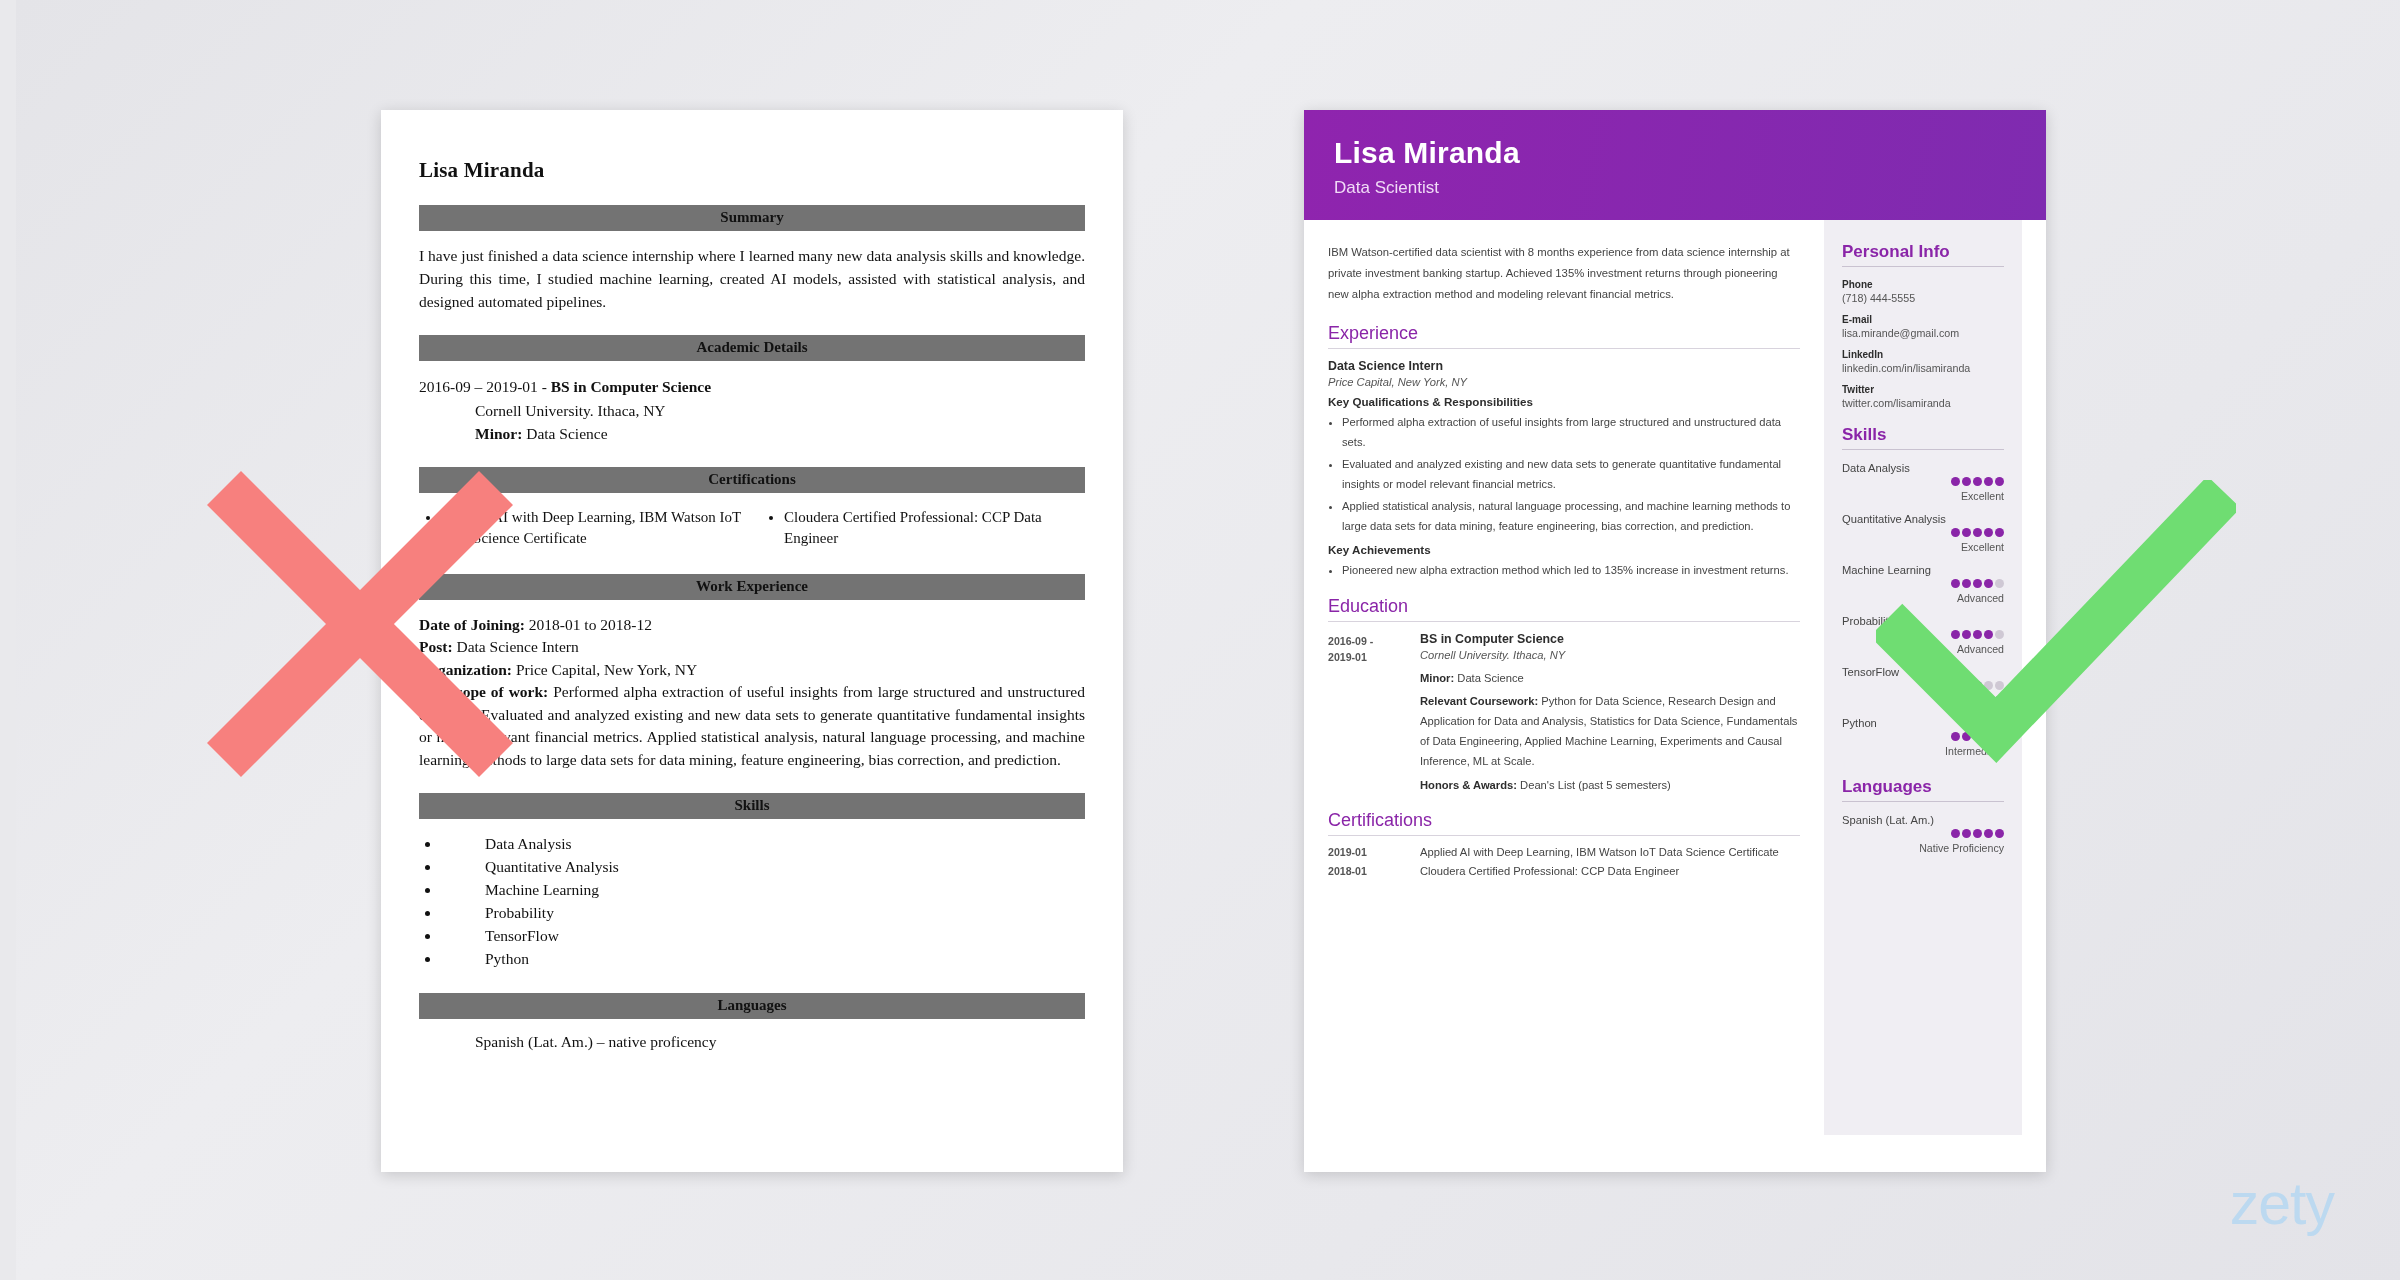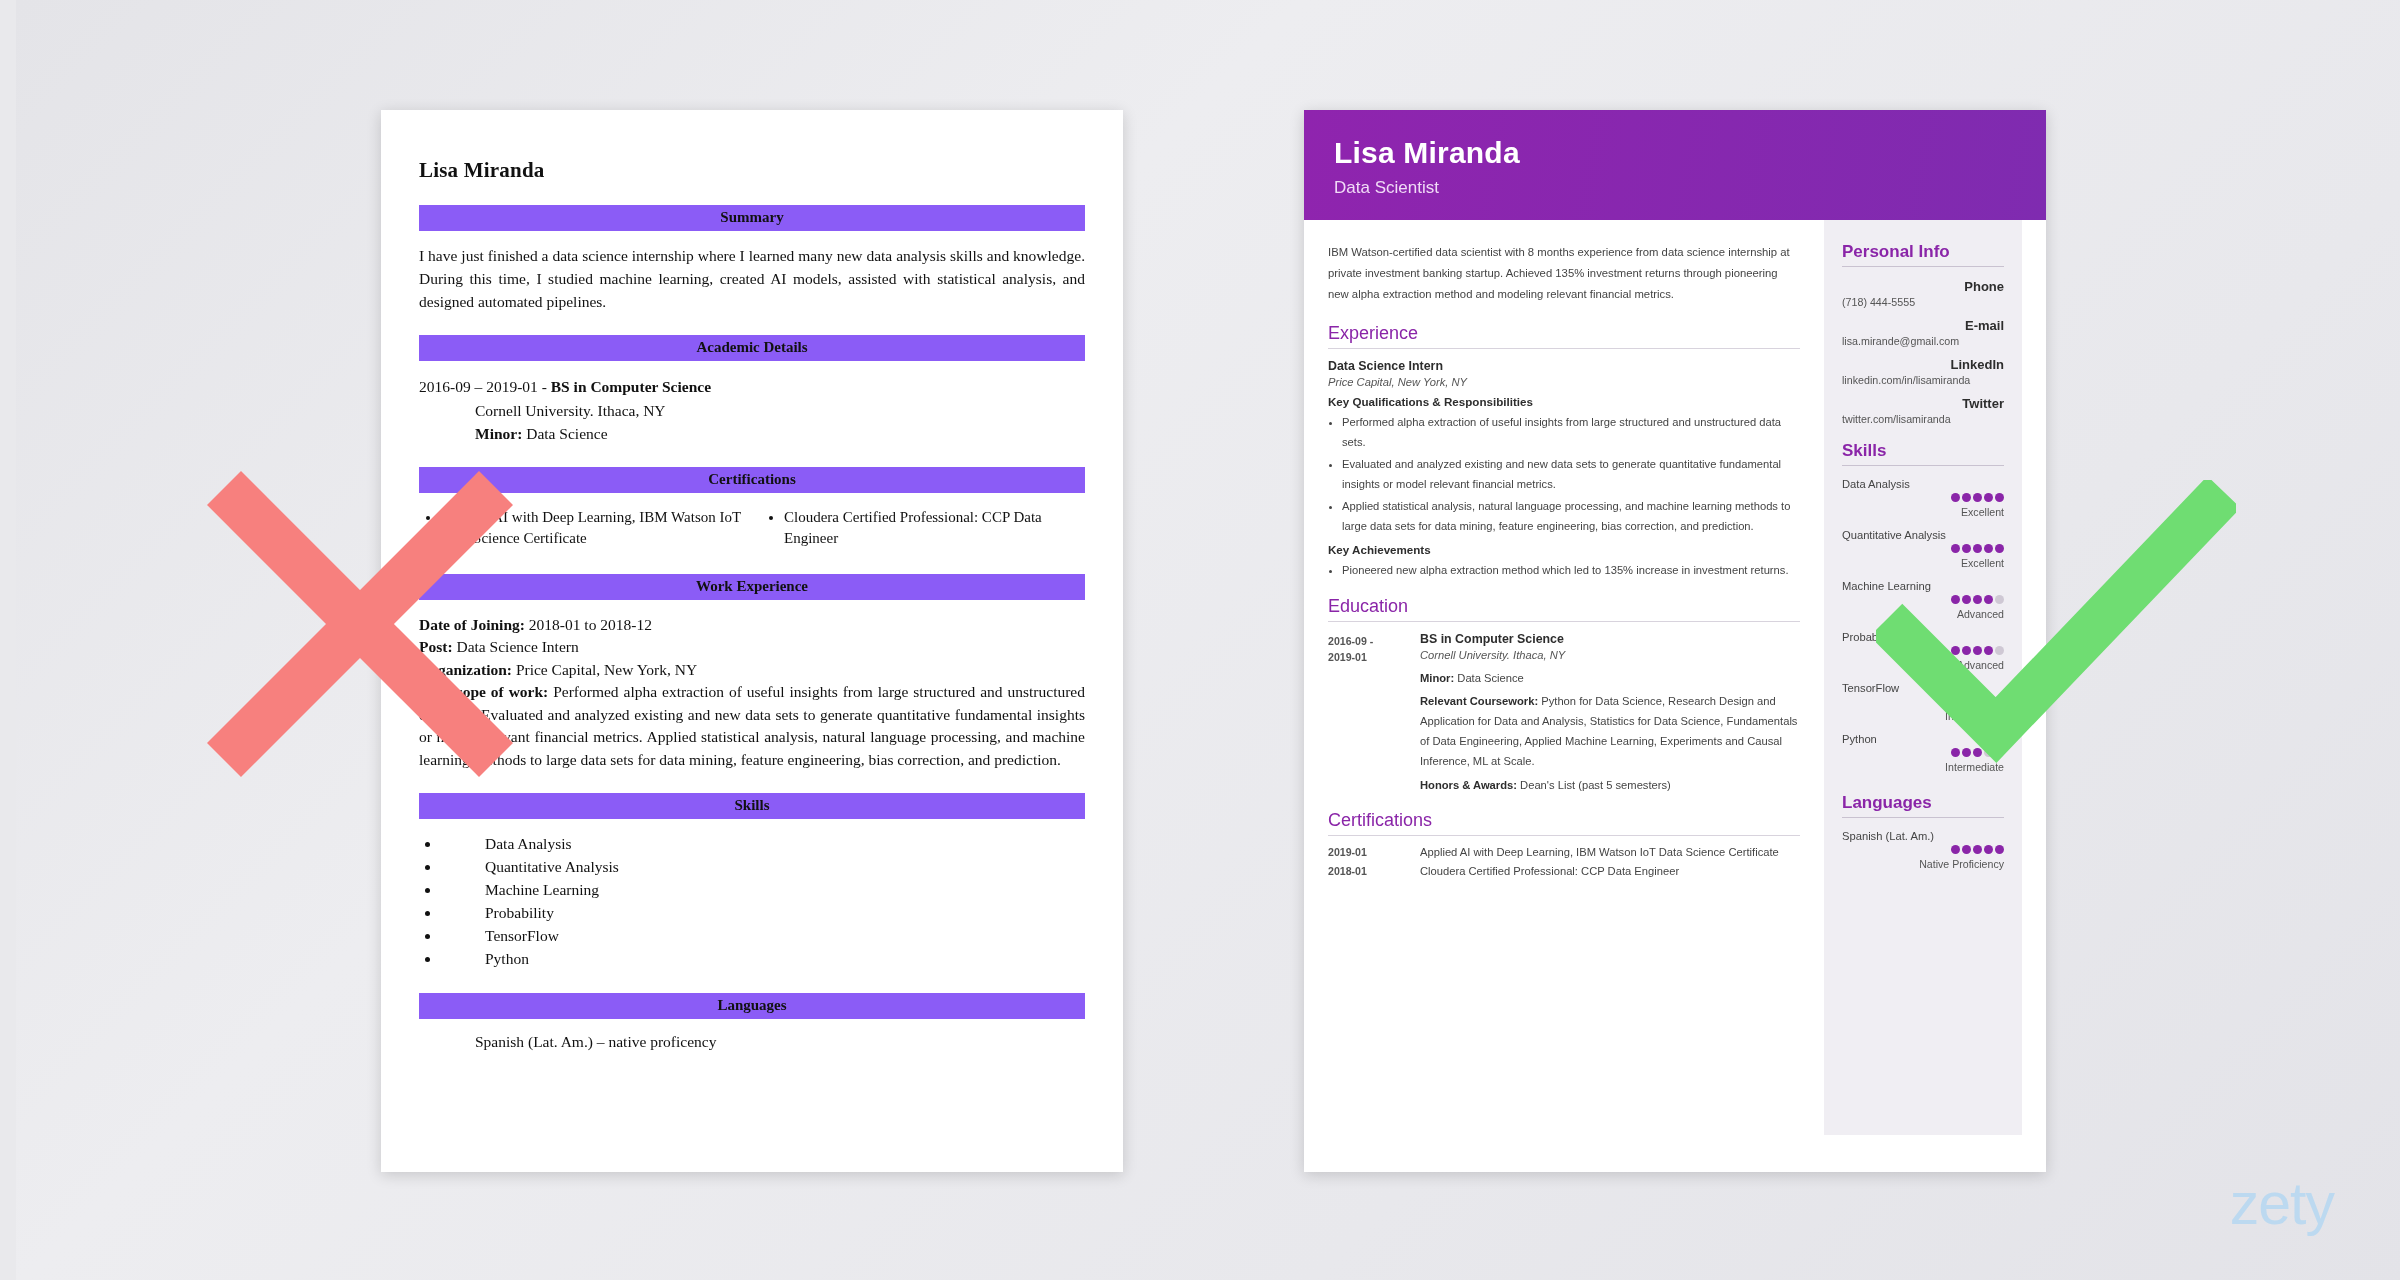--- a/index.html
+++ b/index.html
@@ -41,21 +41,21 @@
     font-size: 21px;
     font-weight: bold;
     margin: 0 0 7px 0;
     letter-spacing: .2px;
   }
   .bad-contact {
     font-size: 15.5px;
     line-height: 1.42;
   }
   .bad-band {
-    background: #8b5cf6;
+    background: #737373;
     text-align: center;
     font-weight: bold;
     font-size: 15px;
     padding: 4px 0 5px 0;
     margin: 22px 0 14px 0;
   }
   .bad-p {
     font-size: 15.5px;
     line-height: 1.47;
     text-align: justify;
@@ -233,25 +233,24 @@
     font-size: 17px;
     font-weight: bold;
     margin: 0 0 4px 0;
   }
   .s-rule {
     height: 1px;
     background: #c9c2d0;
     margin: 0 0 12px 0;
   }
   .s-label {
-    font-size: 13px;
+    font-size: 10px;
     font-weight: bold;
     color: #2d2d2d;
     margin: 10px 0 2px 0;
-    text-align: right;
   }
   .s-value {
     font-size: 10.7px;
     color: #555;
     margin: 0 0 6px 0;
     word-break: break-word;
   }
   .s-block { margin-bottom: 16px; }
   .skill-name {
     font-size: 11.2px;

